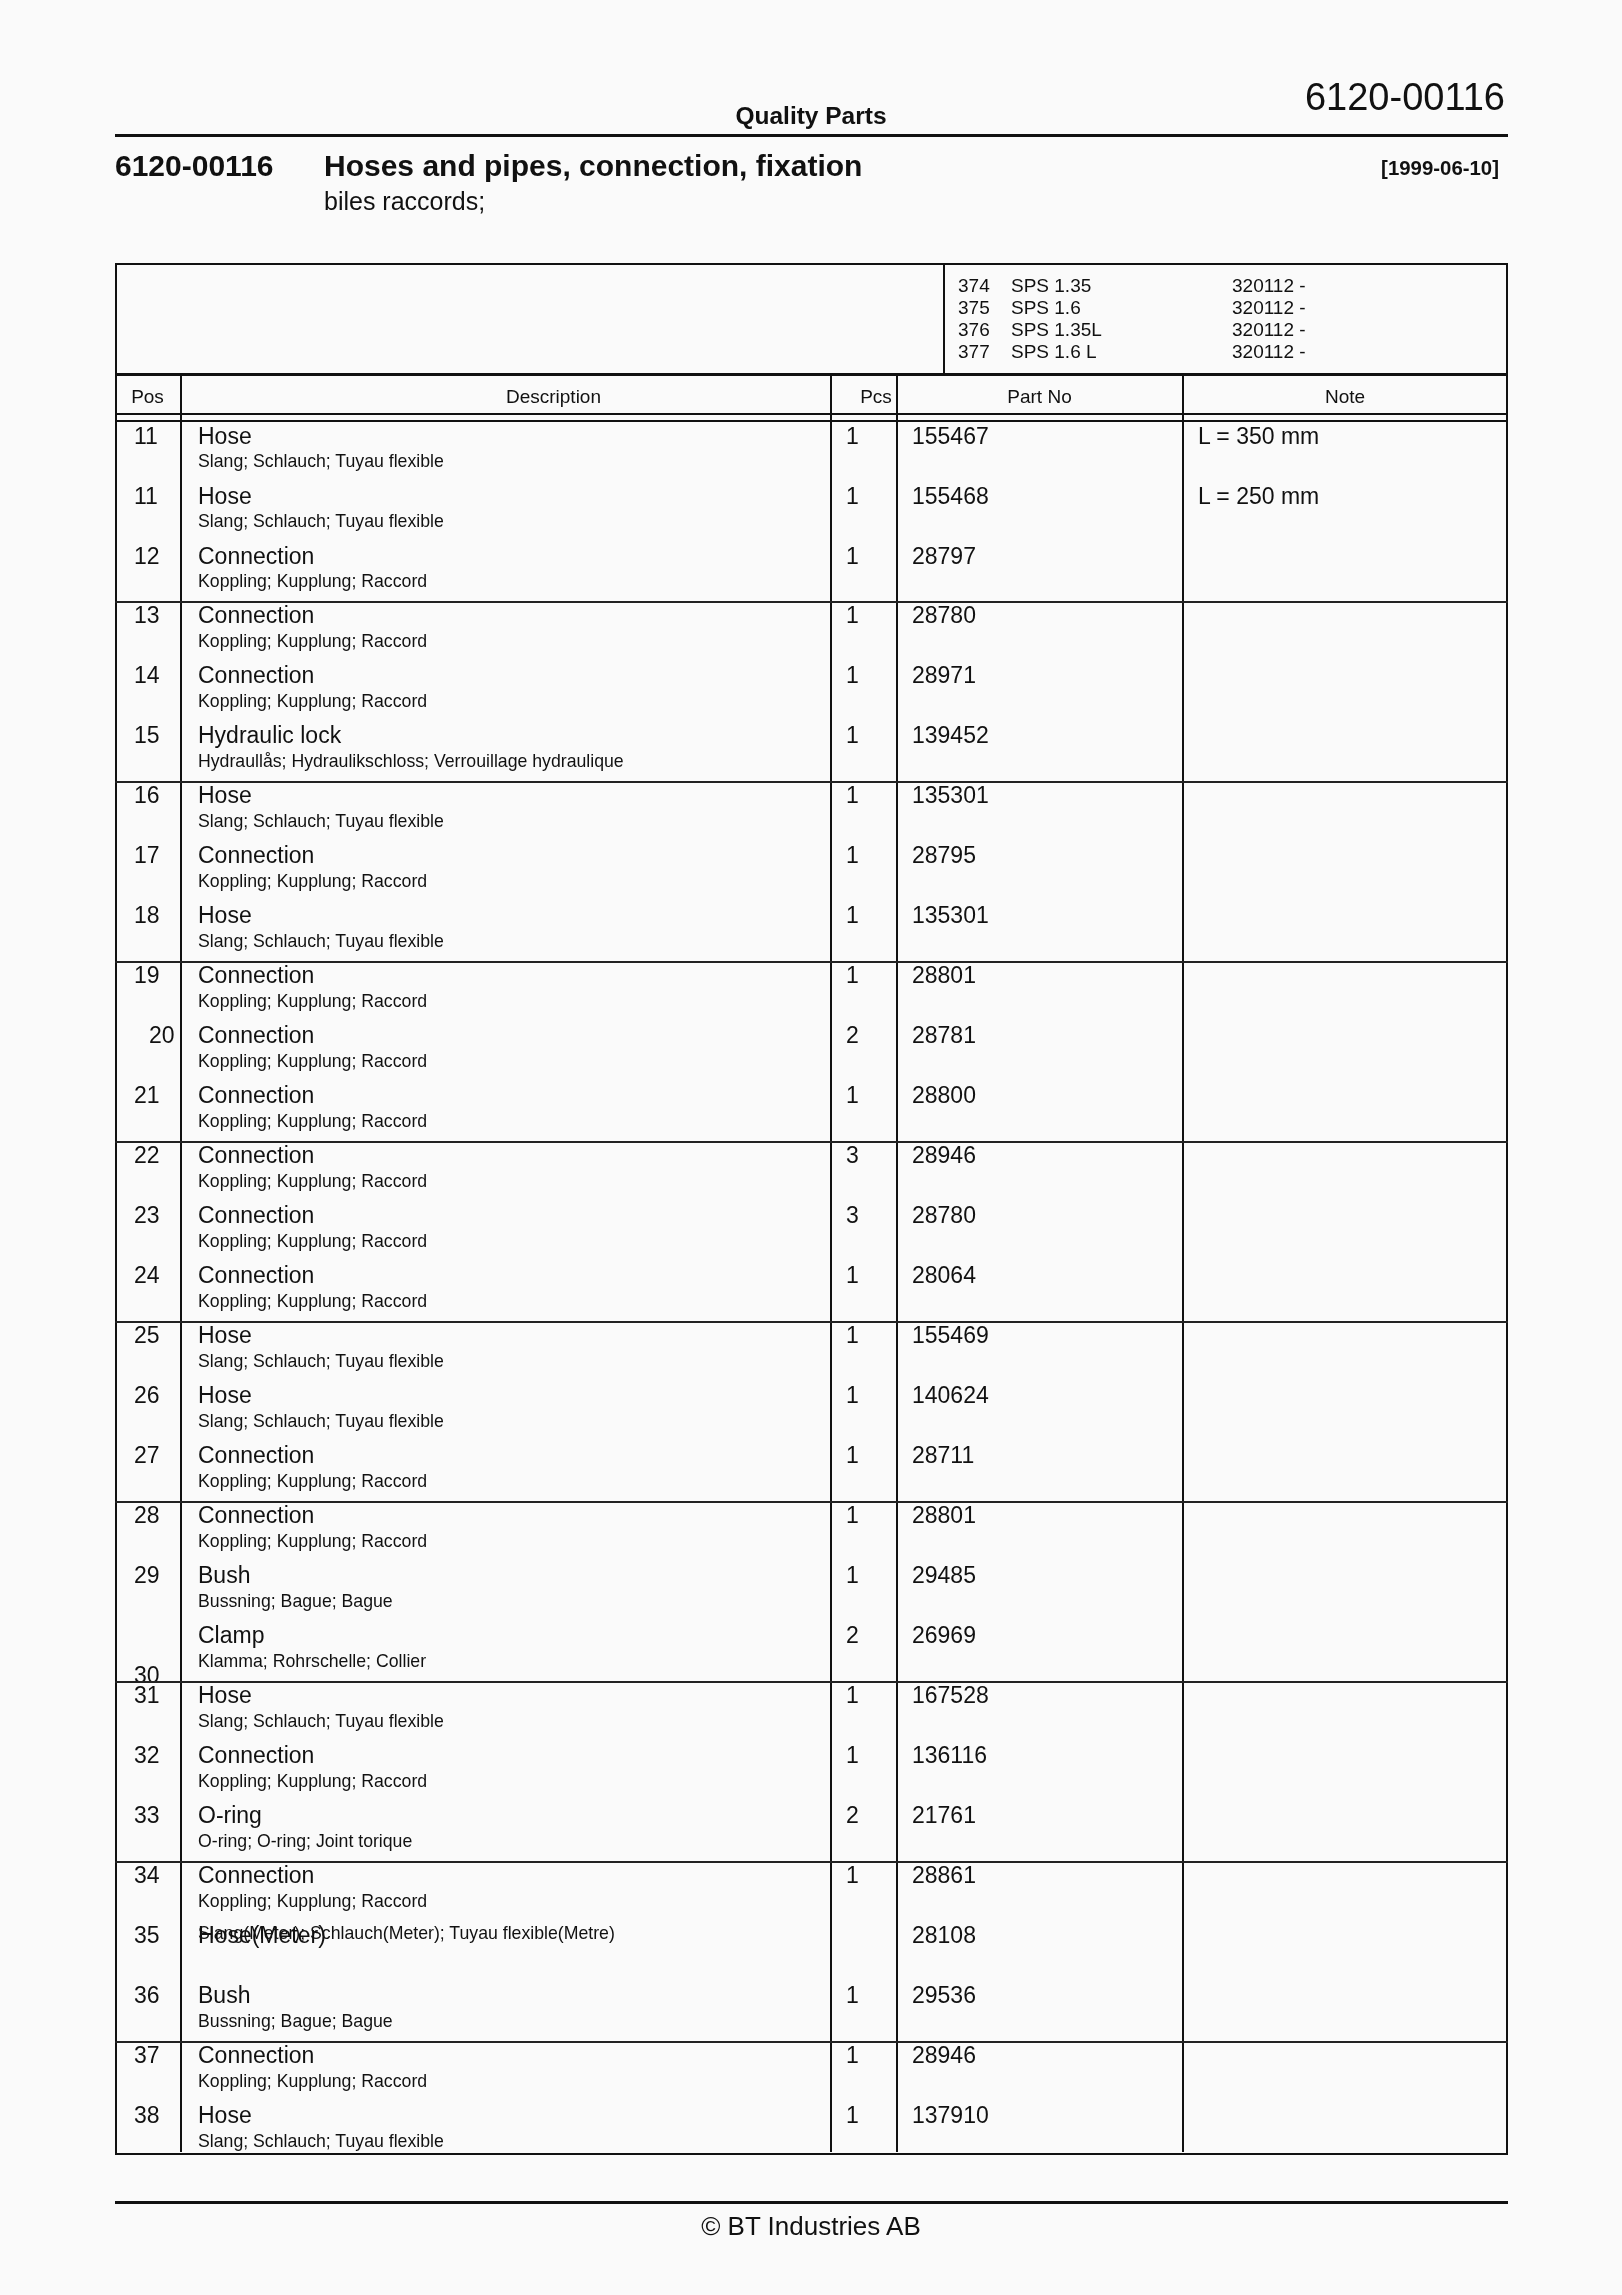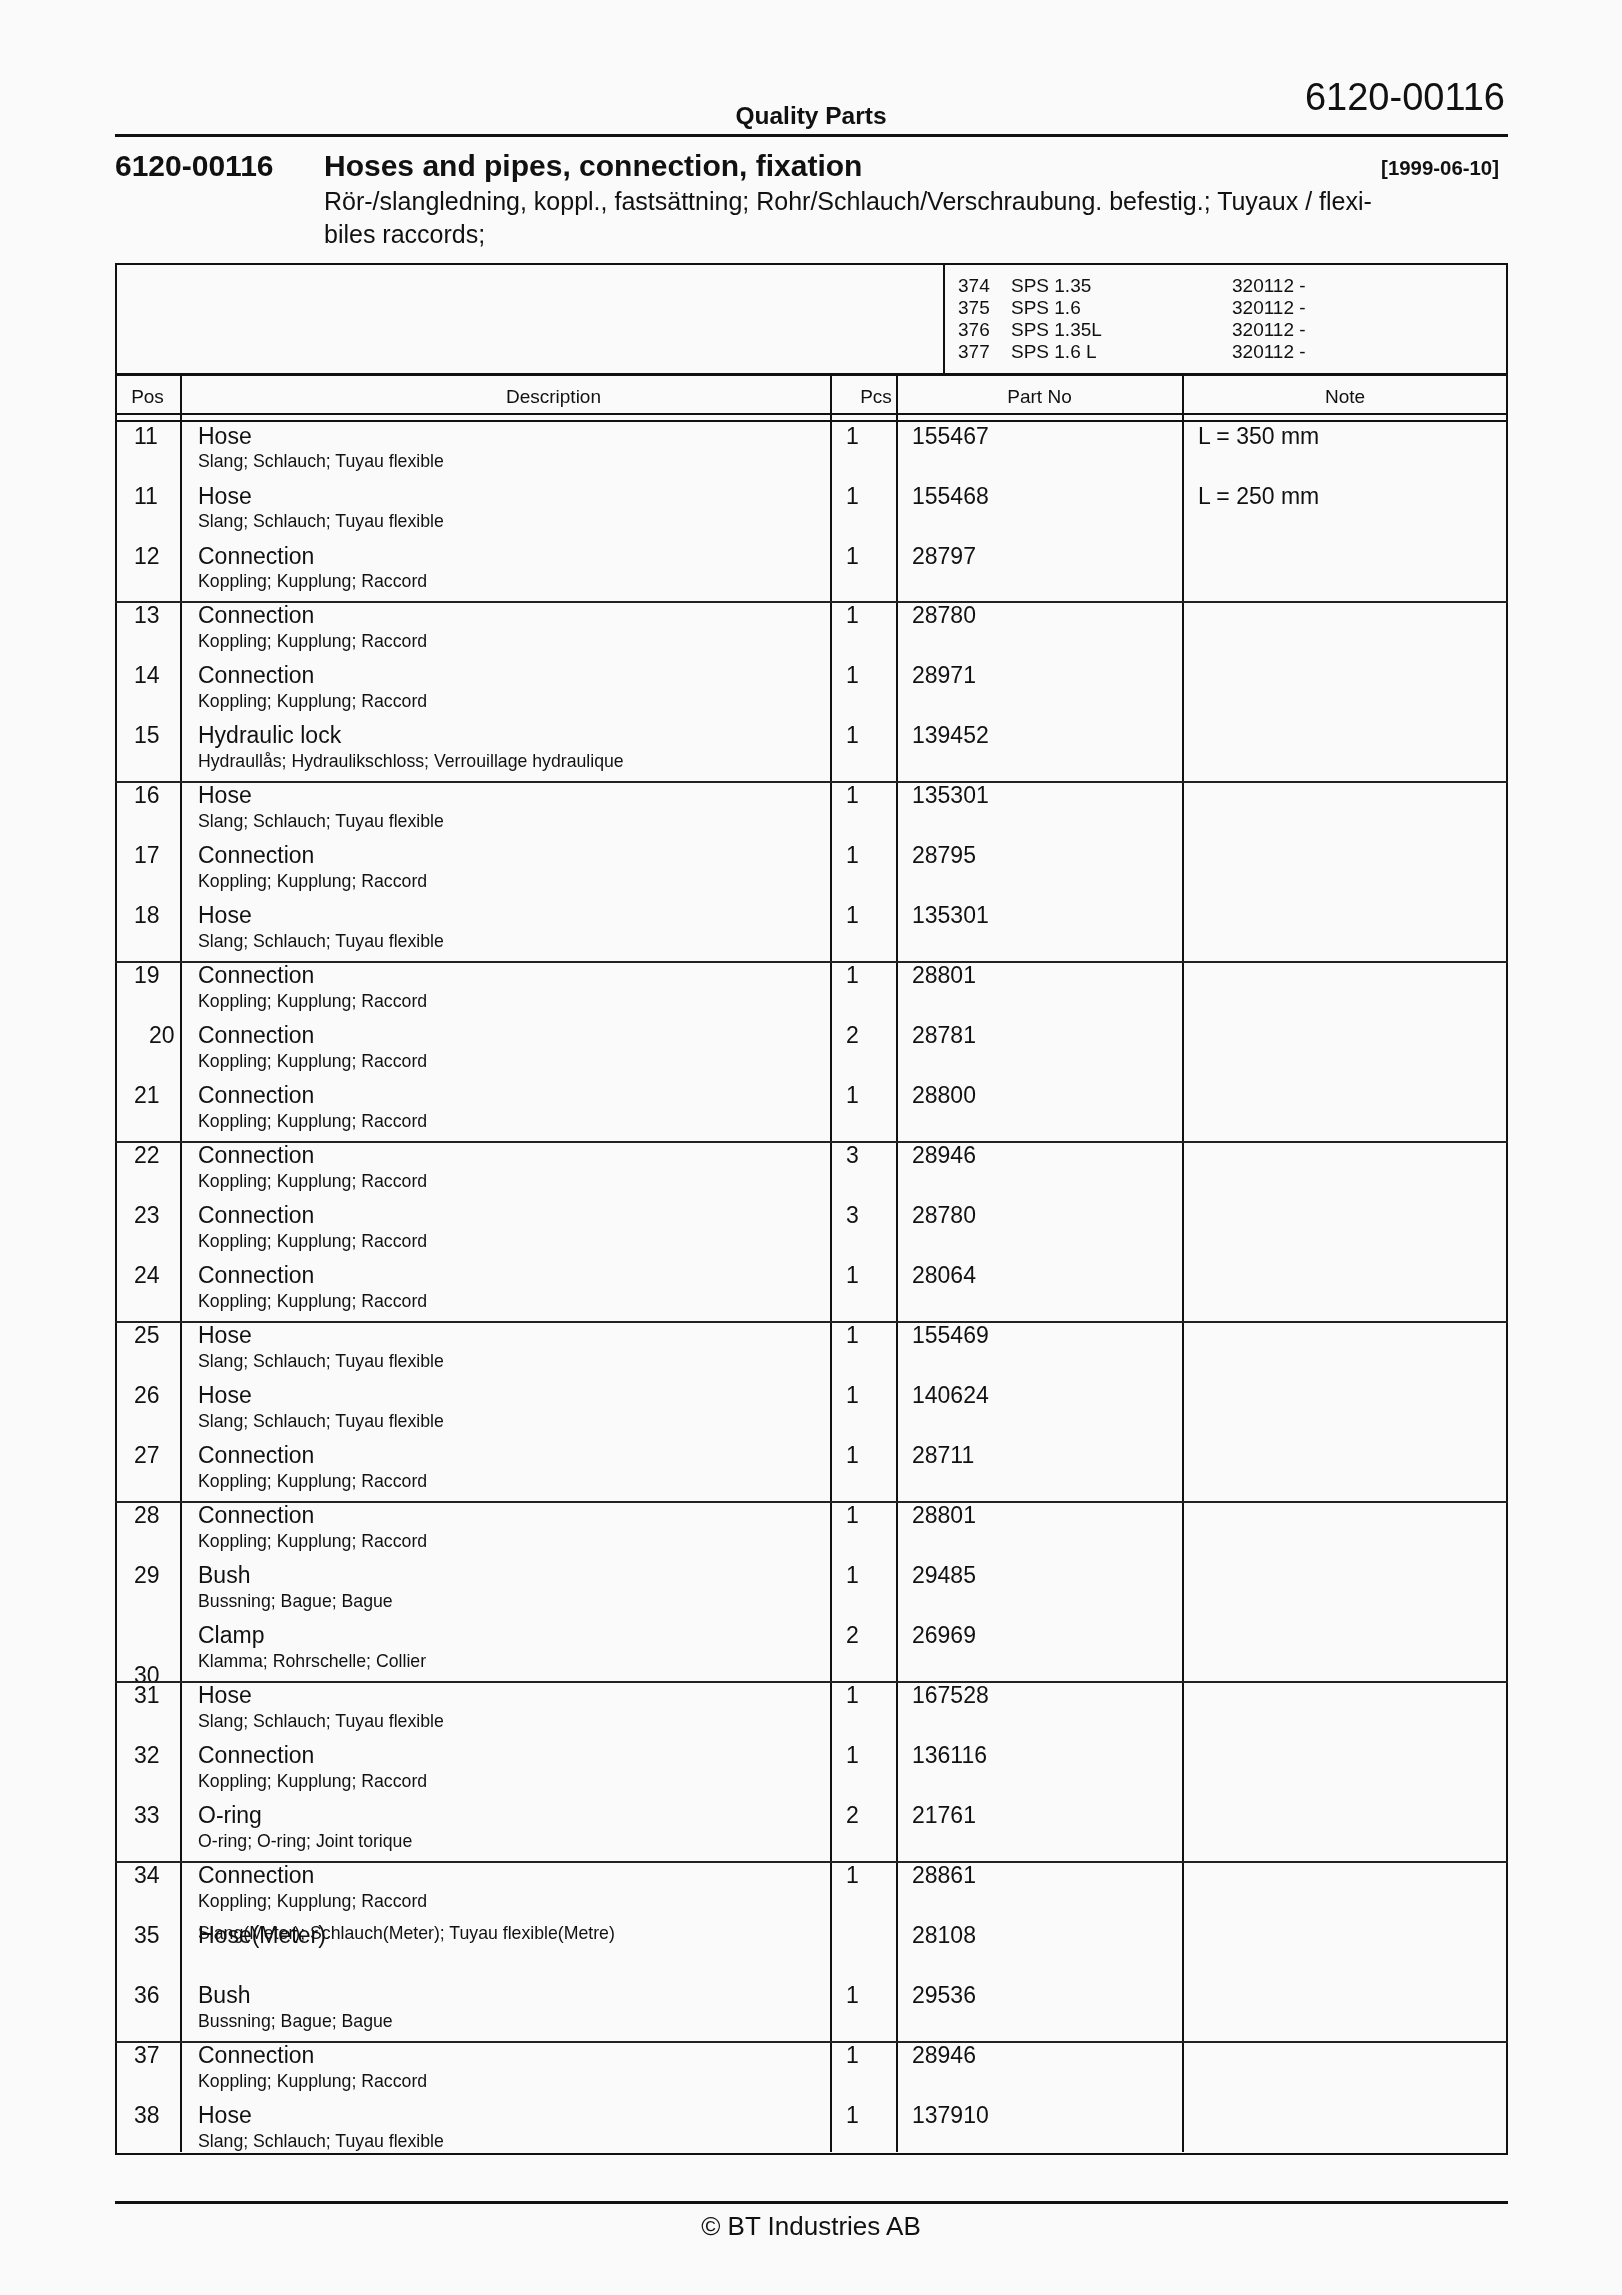--- a/index.html
+++ b/index.html
@@ -82,21 +82,20 @@
 <body>
 
 <div class="doc-code-top">6120-00116</div>
 <div class="running-title">Quality Parts</div>
 <div class="rule-top"></div>
 
 <div class="sec-code">6120-00116</div>
 <div class="sec-title">Hoses and pipes, connection, fixation</div>
 <div class="sec-date">[1999-06-10]</div>
 <div class="sec-subtitle">
-  <div>Rör-/slangledning, koppl., fastsättning; Rohr/Schlauch/Verschraubung. befestig.; Tuyaux / flexi-</div>
   <div>biles raccords;</div>
 </div>
 
 <div class="frame"></div>
 <div class="models-box"></div>
 <div class="models-sep"></div>
 <div id="models-container">
     <div class="model-row" style="top: 275px;">
       <span class="m-num">374</span>
       <span class="m-name">SPS 1.35</span>

